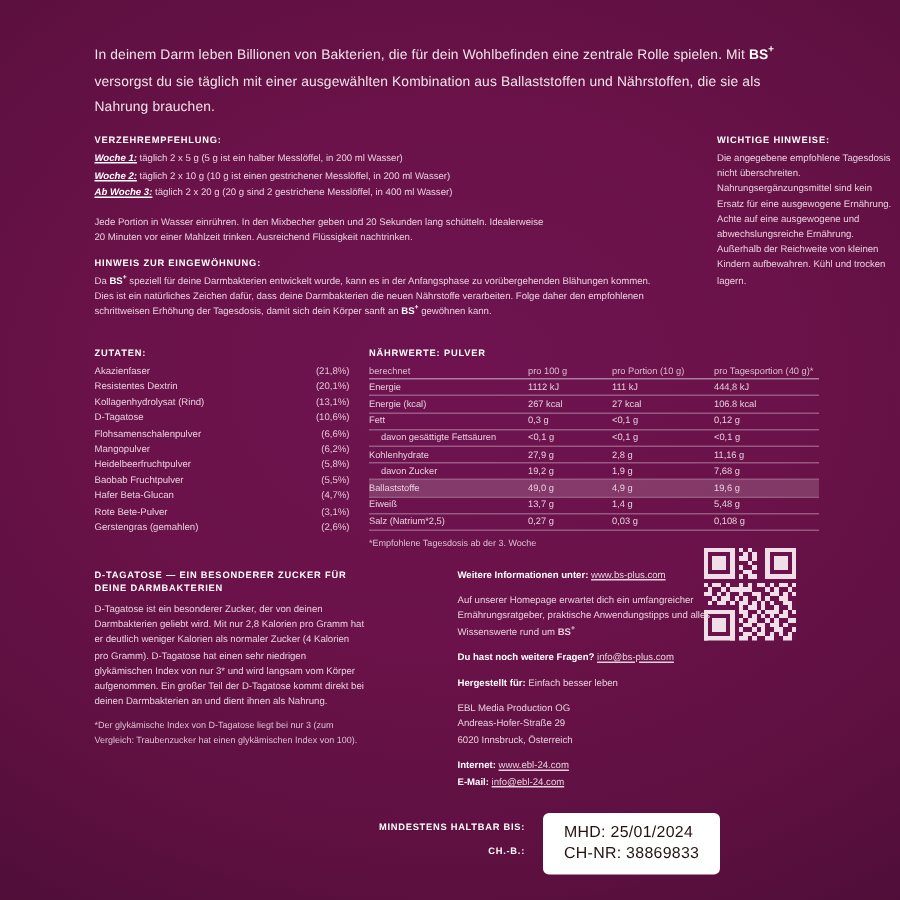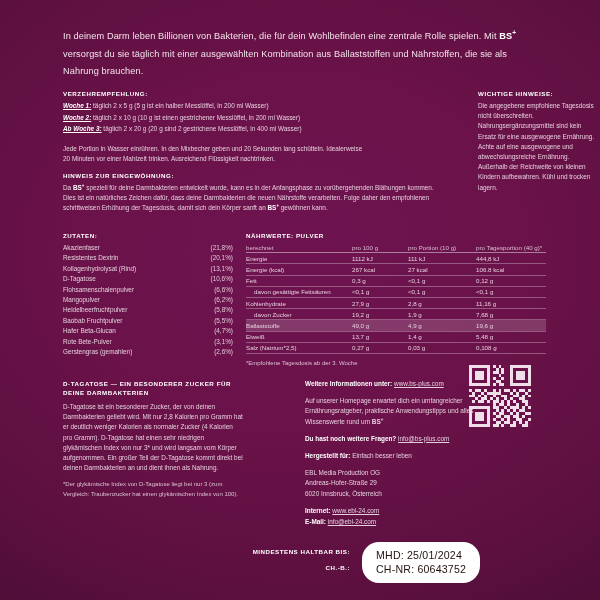--- a/index.html
+++ b/index.html
@@ -91,21 +91,21 @@
   .info .addr { font-size: 6.4px; line-height: 10.2px; color:#e6cfdd; margin-bottom: 7px; }
 
   
   .mhd-wrap { position: absolute; left: 196px; top: 548px; width: 360px; }
   .mhd-labels { position: absolute; left: 0; top: 0; width: 154px; text-align: right; }
   .mhd-labels div { font-size: 6.2px; font-weight: bold; letter-spacing:.5px; color:#ffffff; }
   .mhd-labels div:first-child { margin-bottom: 9px; }
   .mhd-box {
     position: absolute; left: 166px; top: -6px;
     background: #ffffff; color: #23120f;
-    border-radius: 17px; padding: 6px 14px 7px 14px;
+    border-radius: 4px; padding: 6px 14px 7px 14px;
     font-size: 10.6px; line-height: 14px; letter-spacing: .2px;
     white-space: nowrap;
   }
 </style>
 </head>
 <body>
 
 <div class="label">
 
   <div class="intro">
@@ -384,17 +384,17 @@
     <div class="line"><b>E-Mail:</b> <a class="u" style="color:#e6cfdd;text-decoration:underline;" href="#">info@ebl-24.com</a></div>
   </div>
 
   <div class="mhd-wrap">
     <div class="mhd-labels">
       <div>MINDESTENS HALTBAR BIS:</div>
       <div>CH.-B.:</div>
     </div>
     <div class="mhd-box">
       <div>MHD: 25/01/2024</div>
-      <div>CH-NR: 60643752</div>
+      <div>CH-NR: 38869833</div>
     </div>
   </div>
 
 </div>
 
 </body></html>

